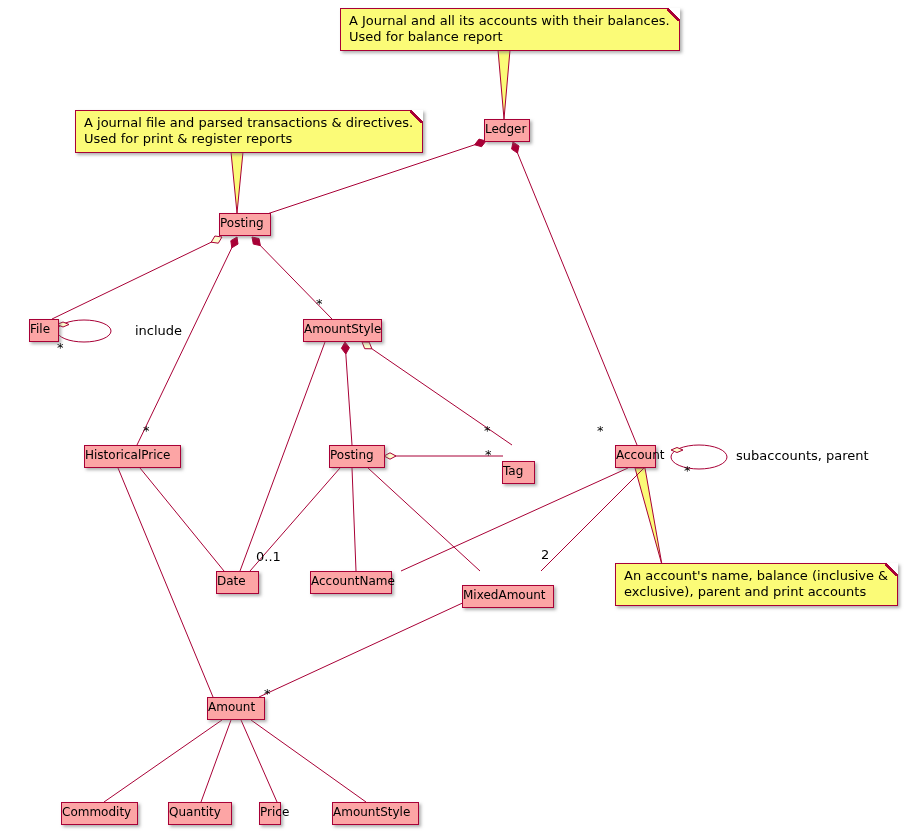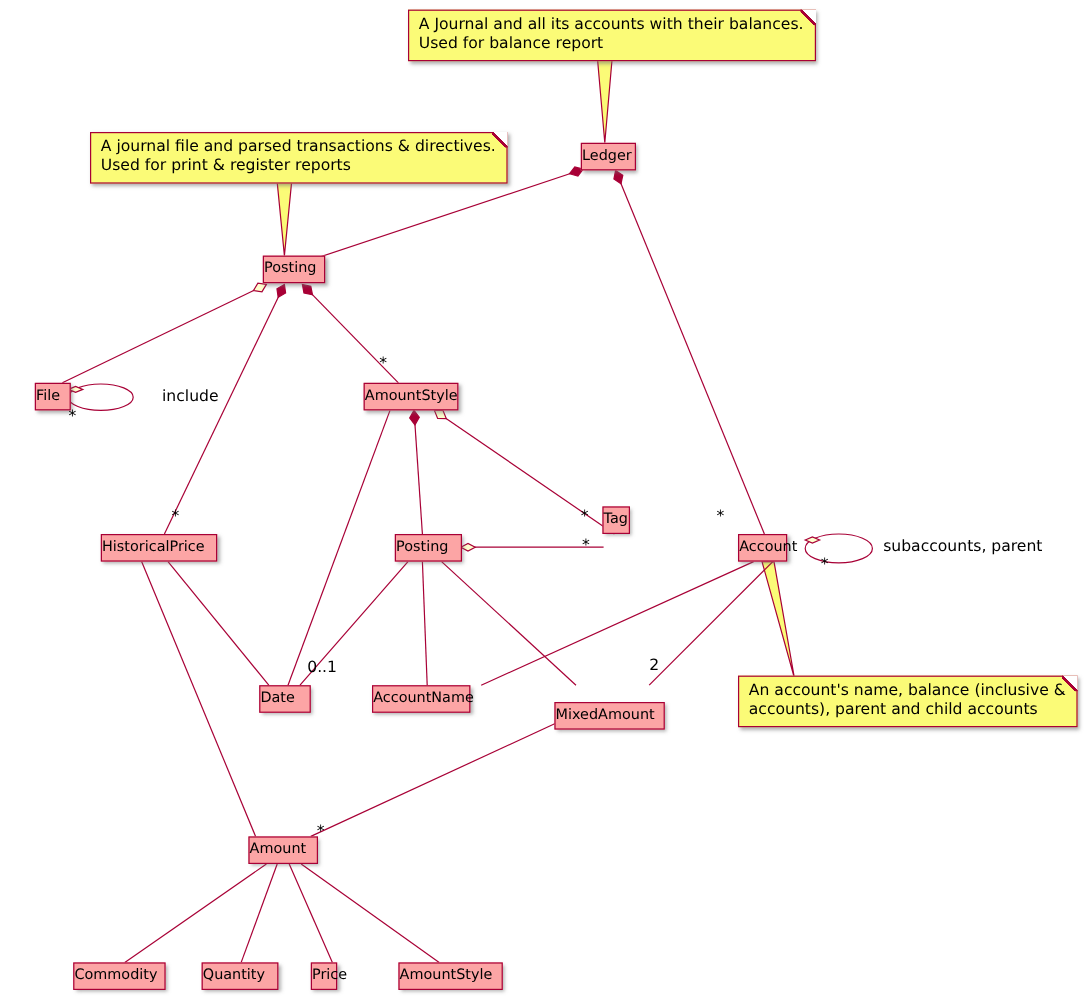--- a/index.html
+++ b/index.html
@@ -87,21 +87,21 @@
       <polygon points="671,450 677,447.5 683,450 677,452.5"></polygon>
     </g>
   </svg>
 
   <div class="uml-class" style="left:484px;top:119px;width:46px"><span>Ledger</span></div>
   <div class="uml-class" style="left:219px;top:213px;width:52px"><span>Posting</span></div>
   <div class="uml-class" style="left:29px;top:319px;width:30px"><span>File</span></div>
   <div class="uml-class" style="left:303px;top:319px;width:79px"><span>AmountStyle</span></div>
   <div class="uml-class" style="left:84px;top:445px;width:97px"><span>HistoricalPrice</span></div>
   <div class="uml-class" style="left:329px;top:445px;width:56px"><span>Posting</span></div>
-  <div class="uml-class" style="left:502px;top:422px;width:23px"><span>Tag</span></div>
+  <div class="uml-class" style="left:502px;top:461px;width:33px"><span>Tag</span></div>
   <div class="uml-class" style="left:615px;top:445px;width:41px"><span>Account</span></div>
   <div class="uml-class" style="left:216px;top:571px;width:43px"><span>Date</span></div>
   <div class="uml-class" style="left:310px;top:571px;width:82px"><span>AccountName</span></div>
   <div class="uml-class" style="left:462px;top:585px;width:92px"><span>MixedAmount</span></div>
   <div class="uml-class" style="left:207px;top:697px;width:58px"><span>Amount</span></div>
   <div class="uml-class" style="left:61px;top:802px;width:77px"><span>Commodity</span></div>
   <div class="uml-class" style="left:168px;top:802px;width:64px"><span>Quantity</span></div>
   <div class="uml-class" style="left:259px;top:802px;width:22px"><span>Price</span></div>
   <div class="uml-class" style="left:332px;top:802px;width:87px"><span>AmountStyle</span></div>
 
@@ -111,21 +111,21 @@
     <div class="nline">Used for balance report</div>
   </div>
   <div class="note" style="left:75px;top:110px">
     <div class="fold"></div>
     <div class="nline">A journal file and parsed transactions &amp; directives.</div>
     <div class="nline">Used for print &amp; register reports</div>
   </div>
   <div class="note" style="left:615px;top:563px">
     <div class="fold"></div>
     <div class="nline">An account's name, balance (inclusive &amp;</div>
-    <div class="nline">accounts), parent and child accounts</div>
+    <div class="nline">exclusive), parent and print accounts</div>
   </div>
 
   <span class="elabel" style="left:135px;top:324px">include</span>
   <span class="elabel" style="left:736px;top:449px">subaccounts, parent</span>
   <span class="elabel" style="left:57px;top:341px">*</span>
   <span class="elabel" style="left:316px;top:297px">*</span>
   <span class="elabel" style="left:143px;top:424px">*</span>
   <span class="elabel" style="left:484px;top:424px">*</span>
   <span class="elabel" style="left:485px;top:448px">*</span>
   <span class="elabel" style="left:597px;top:424px">*</span>

